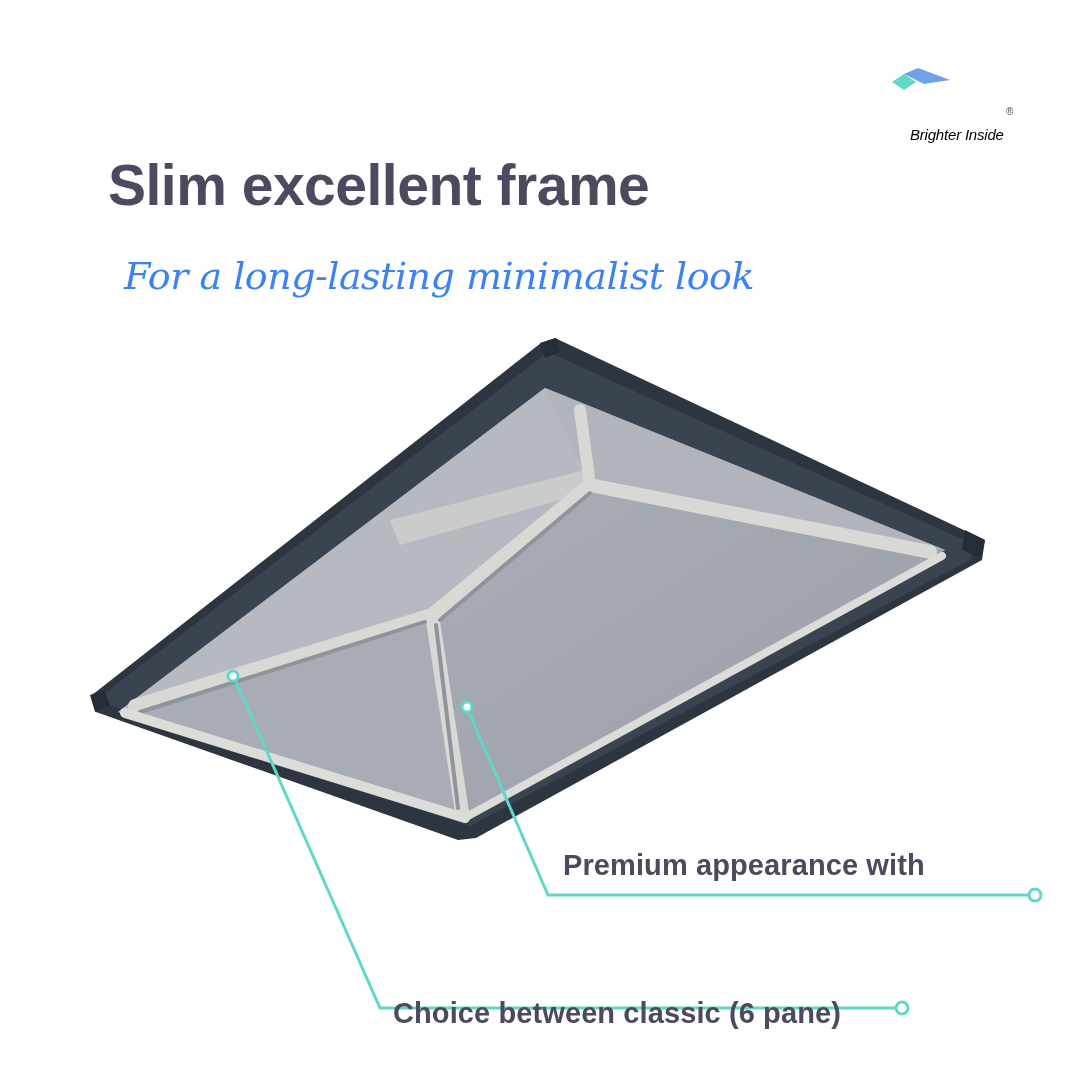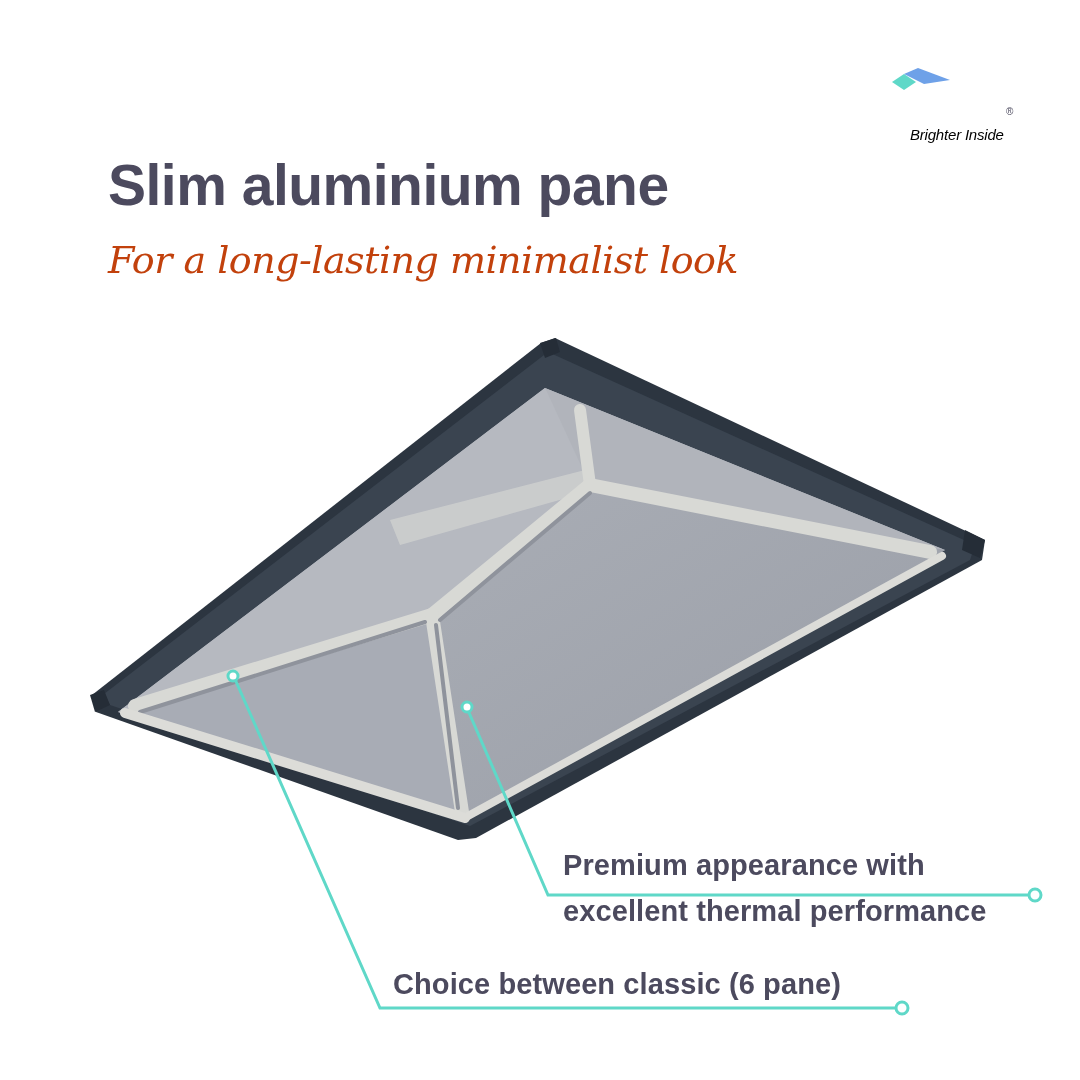--- a/index.html
+++ b/index.html
@@ -18,45 +18,45 @@
   .logo-tag {
     position: absolute; left: 70px; top: 58px; font-style: italic; font-size: 15px;
     color: #000000; letter-spacing: -0.2px;
   }
   .title {
     position: absolute; left: 108px; top: 152px; margin: 0;
     font-family: "Liberation Sans", sans-serif; font-weight: bold; font-size: 57px;
     color: #4c4a5e; letter-spacing: -0.5px; white-space: nowrap;
   }
   .subtitle {
-    position: absolute; left: 108px; top: 238px; margin: 0;
+    position: absolute; left: 108px; top: 238px; margin: 16px;
     font-family: "DejaVu Serif", serif; font-style: italic; font-size: 38px;
-    color: #c2410c; white-space: nowrap; font-weight: normal; letter-spacing: -0.5px;
+    color: #3b82f6; white-space: nowrap; font-weight: normal; letter-spacing: -0.5px;
   }
   .illustration { position: absolute; left: 0; top: 0; width: 1080px; height: 1080px; }
   .callout-text {
     position: absolute; font-weight: bold; font-size: 29px; color: #4c4a5e;
     line-height: 46px; white-space: nowrap; letter-spacing: 0.1px;
   }
   .callout-premium { left: 563px; top: 830px; margin-top: 12px; }
-  .callout-choice { left: 393px; top: 961px; }
+  .callout-choice { left: 393px; top: 990px; }
 </style>
 </head>
 <body>
 
 <div class="logo">
   <svg class="logo-mark" width="190" height="30" viewBox="0 0 190 30">
     <polygon points="52,14 64,6 76,14 64,22" fill="#5fd8c8"></polygon>
     <polygon points="64,6 78,0 110,12 84,16" fill="#6ea1e8"></polygon>
   </svg>
   <span class="logo-reg">®</span>
   <span class="logo-tag">Brighter Inside</span>
 </div>
 
-<h1 class="title">Slim aluminium pane</h1>
+<h1 class="title">Slim excellent frame</h1>
 <h2 class="subtitle">For a long-lasting minimalist look</h2>
 
 <svg class="illustration" viewBox="0 0 1080 1080">
   <defs>
     <linearGradient id="glassA" x1="0" y1="0" x2="1" y2="1">
       <stop offset="0" stop-color="#c3c6cd"></stop>
       <stop offset="1" stop-color="#a2a6ae"></stop>
     </linearGradient>
     <linearGradient id="glassB" x1="0" y1="0" x2="1" y2="1">
       <stop offset="0" stop-color="#a9adb5"></stop>
@@ -112,17 +112,16 @@
   </g>
   <g fill="none" stroke="#5fd8c8" stroke-width="3">
     <polyline points="234,677 380,1008 896,1008"></polyline>
     <circle cx="233" cy="676" r="5" fill="#ffffff"></circle>
     <circle cx="902" cy="1008" r="6" fill="#ffffff"></circle>
   </g>
 </svg>
 
 <div class="callout-text callout-premium">
   <div>Premium appearance with</div>
-  <div>excellent thermal performance</div>
 </div>
 <div class="callout-text callout-choice">
   <div>Choice between classic (6 pane)</div>
 </div>
 
 </body></html>

